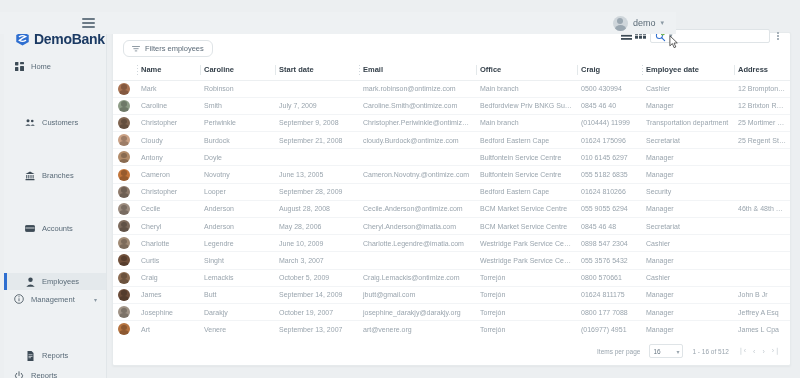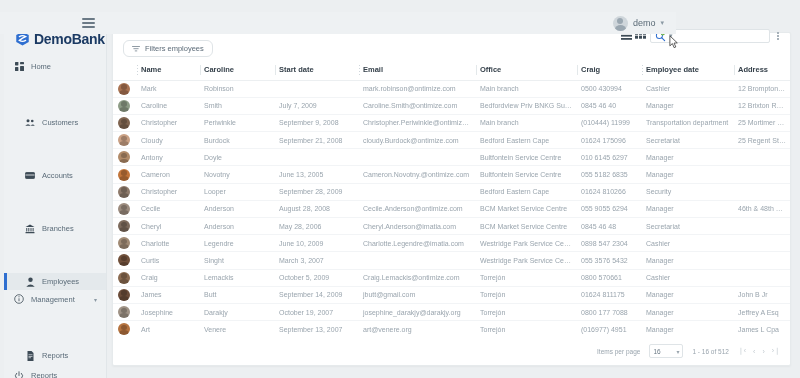--- a/index.html
+++ b/index.html
@@ -235,40 +235,40 @@
             <circle cx="14.5" cy="5" r="2.6"></circle>
           <path d="M0.5 14.5 q5.5 -6 11 0 z"></path>
             <path d="M11.5 14.5 q4 -5 8 0 z"></path>
         </svg>
       </span>
       <span class="lbl">Customers</span>
     </div>
 
     <div class="nav-item sub">
       <span class="ico">
-        <svg width="10" height="9" viewBox="0 0 20 16" fill="none" stroke="#3d4b56" stroke-width="1.7">
-          <rect x="1" y="2" width="18" height="12" rx="1.5" fill="#3d4b56"></rect>
-          <line x1="1" y1="7" x2="19" y2="7" stroke="#eef1f3"></line>
-        </svg>
-      </span>
-      <span class="lbl">Accounts</span>
-    </div>
-
-    <div class="nav-item sub">
-      <span class="ico">
         <svg width="10" height="10" viewBox="0 0 20 20" fill="#3d4b56">
           <path d="M10 1 L19 6 L1 6 Z"></path>
           <rect x="2.5" y="8" width="2" height="7"></rect>
             <rect x="6.6" y="8" width="2" height="7"></rect>
           <rect x="11" y="8" width="2" height="7"></rect>
             <rect x="15.2" y="8" width="2" height="7"></rect>
           <rect x="1" y="16" width="18" height="2.4" rx="0.6"></rect>
         </svg>
       </span>
       <span class="lbl">Branches</span>
+    </div>
+
+    <div class="nav-item sub">
+      <span class="ico">
+        <svg width="10" height="9" viewBox="0 0 20 16" fill="none" stroke="#3d4b56" stroke-width="1.7">
+          <rect x="1" y="2" width="18" height="12" rx="1.5" fill="#3d4b56"></rect>
+          <line x1="1" y1="7" x2="19" y2="7" stroke="#eef1f3"></line>
+        </svg>
+      </span>
+      <span class="lbl">Accounts</span>
     </div>
 
     <div class="nav-item sub active">
       <span class="ico">
         <svg width="9" height="10" viewBox="0 0 16 18" fill="#3d4b56">
           <circle cx="8" cy="5" r="4"></circle>
             <path d="M0.5 17.5 q7.5 -8 15 0 z"></path>
         </svg>
       </span>
       <span class="lbl">Employees</span>

